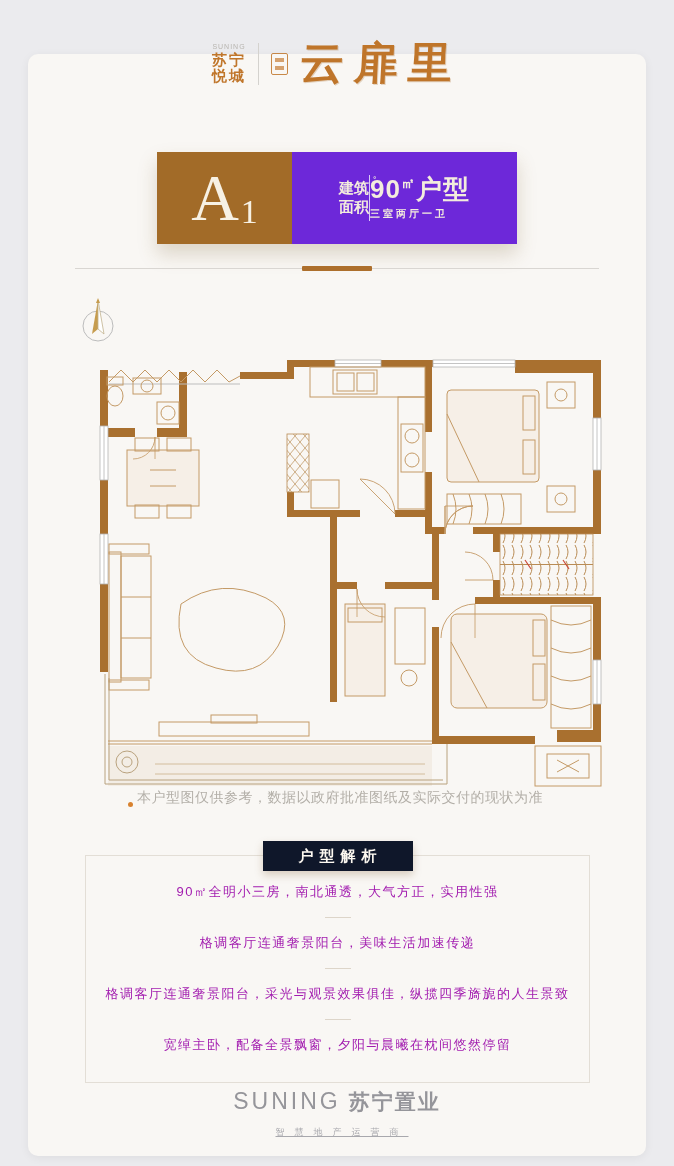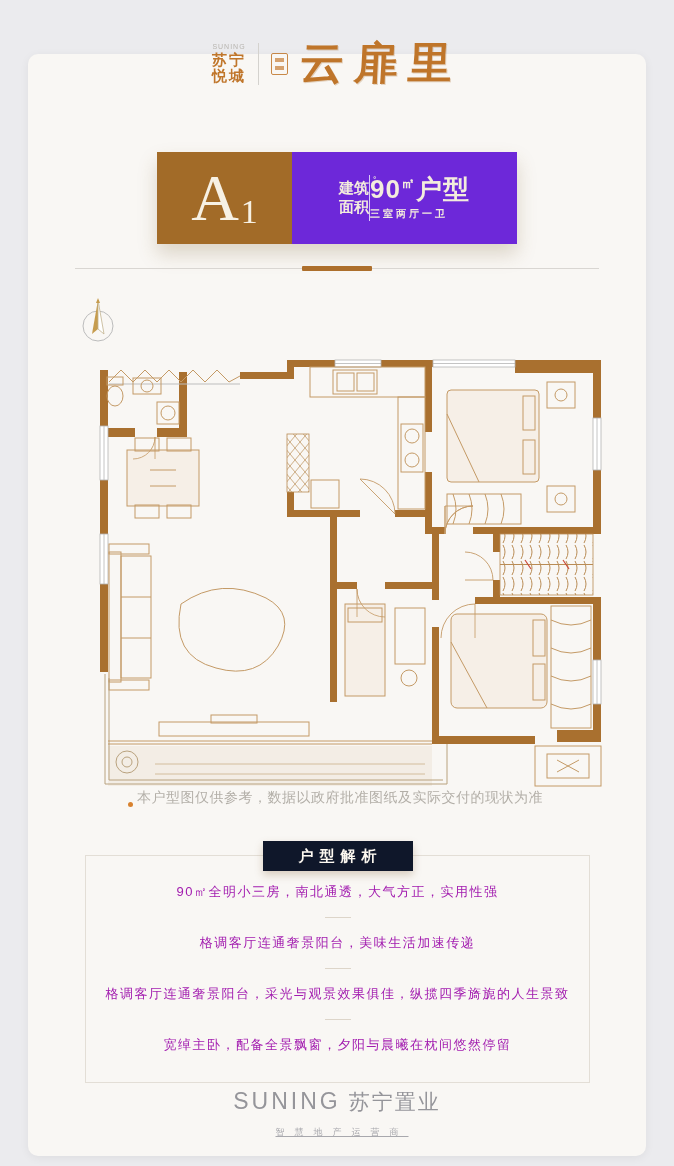--- a/index.html
+++ b/index.html
@@ -81,21 +81,21 @@
     box-shadow:0 4px 8px rgba(120,80,30,.25);
   }
   .analysis-items{display:flex;flex-direction:column;align-items:center;padding-top:27px;}
   .analysis-item{font-size:13px;color:#a21caf;letter-spacing:1.5px;white-space:nowrap;}
   .item-divider{width:26px;height:1px;background:#ddd5c9;margin:16px 0;}
   
   .footer-logo{
     position:absolute;left:0;right:0;top:1034px;text-align:center;color:#95959a;
   }
   .footer-en{font-size:23px;letter-spacing:3px;font-weight:500;}
-  .footer-cn{font-size:21px;font-weight:normal;letter-spacing:2px;margin-left:8px;}
+  .footer-cn{font-size:21px;font-weight:bold;letter-spacing:2px;margin-left:8px;}
   .footer-tagline{
     position:absolute;left:0;right:0;top:1072px;text-align:center;
     font-size:9px;color:#a8a8ad;letter-spacing:10px;text-indent:10px;text-decoration:underline;
   }
 </style>
 </head>
 <body>
 
 <div class="card">
 

